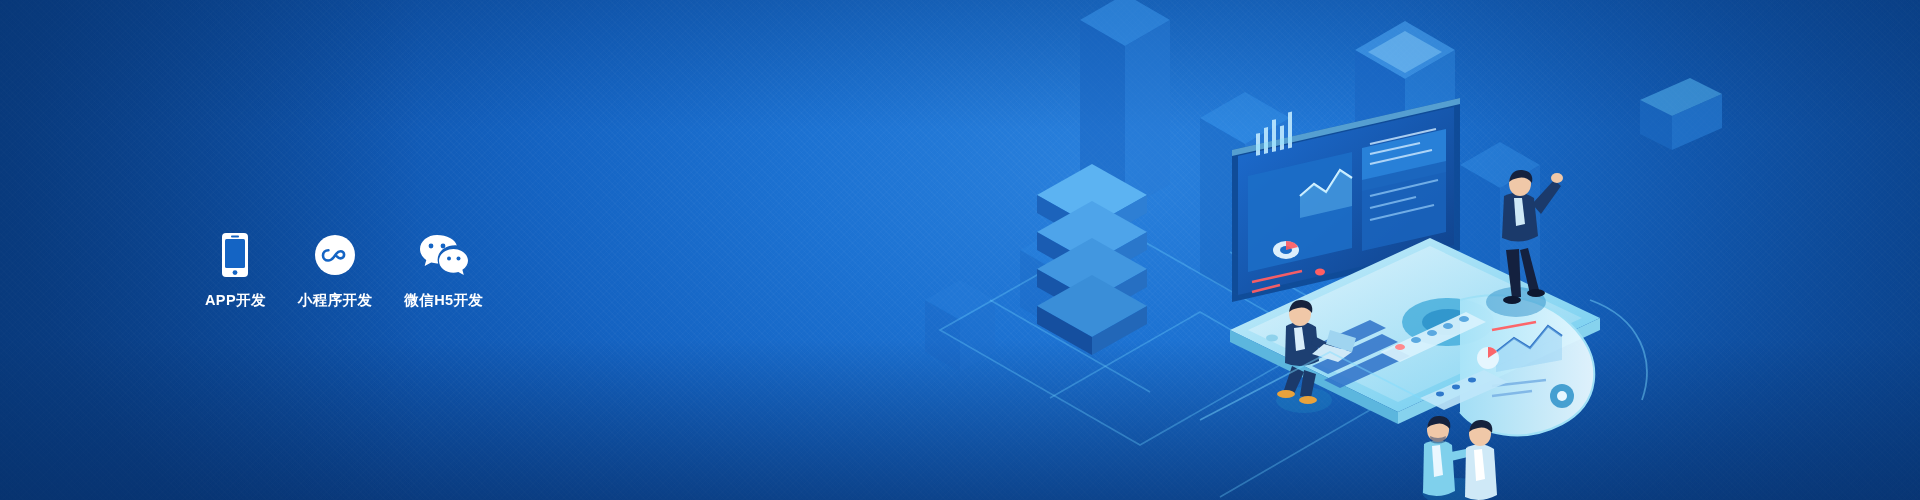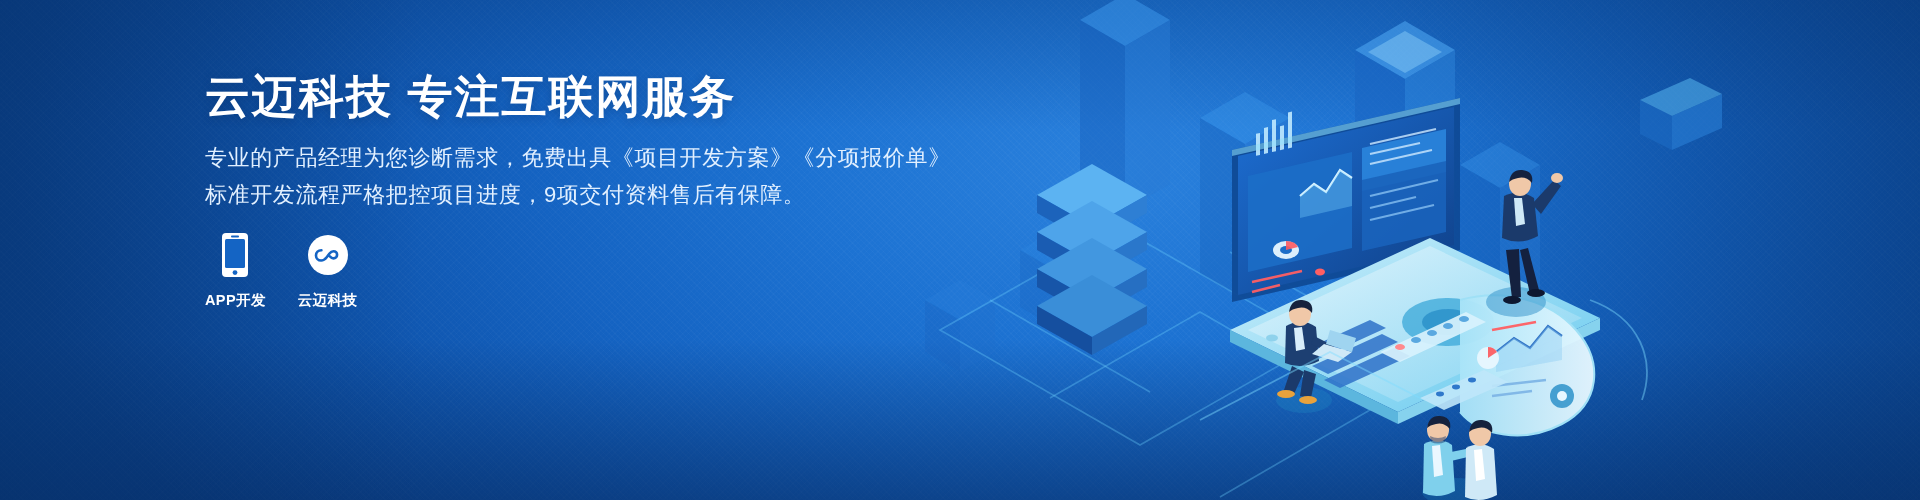--- a/index.html
+++ b/index.html
@@ -352,25 +352,20 @@
       <g>
         <polygon points="740,100 790,78 822,94 772,116" fill="#58b6ef" opacity=".55"></polygon>
         <polygon points="740,100 772,116 772,150 740,134" fill="#1d6ec6" opacity=".55"></polygon>
         <polygon points="822,94 772,116 772,150 822,128" fill="#2b84db" opacity=".55"></polygon>
       </g>
     </svg>
   </div>
 
   <div class="vig"></div>
 
-  <div class="copy">
-    <h1 class="title">云迈科技 专注互联网服务</h1>
-    <p class="sub">专业的产品经理为您诊断需求，免费出具《项目开发方案》《分项报价单》</p>
-    <p class="sub">标准开发流程严格把控项目进度，9项交付资料售后有保障。</p>
-  </div>
 
   <div class="svcs">
 
     <div class="svc">
       <span class="svc-ico">
         <svg width="30" height="46" viewBox="0 0 30 46">
           <rect x="2" y="1" width="26" height="44" rx="4" fill="#ffffff"></rect>
           <rect x="5" y="7" width="20" height="29" rx="1.5" fill="#1464c4"></rect>
           <rect x="11" y="3.6" width="8" height="1.8" rx=".9" fill="#1464c4"></rect>
           <circle cx="15" cy="40.6" r="2.4" fill="#1464c4"></circle>
@@ -379,20 +374,33 @@
       <span class="svc-lbl">APP开发</span>
     </div>
 
     <div class="svc">
       <span class="svc-ico">
         <svg width="42" height="42" viewBox="0 0 42 42">
           <circle cx="21" cy="21" r="20" fill="#ffffff"></circle>
           <path d="M14.4 16.2c-3.2 0-5.4 2.3-5.4 5.2 0 2.9 2.2 5.1 5.1 5.1 2.5 0 4.2-1.5 5.6-3.3l2.6-3.4c1.2-1.6 2.4-2.6 4.2-2.6 2.1 0 3.6 1.6 3.6 3.6s-1.5 3.6-3.6 3.6c-1.5 0-2.6-.8-3.6-2" fill="none" stroke="#1464c4" stroke-width="2.6" stroke-linecap="round"></path>
         </svg>
       </span>
-      <span class="svc-lbl">云迈科技</span>
+      <span class="svc-lbl">小程序开发</span>
     </div>
 
+    <div class="svc">
+      <span class="svc-ico">
+        <svg width="52" height="44" viewBox="0 0 52 44">
+          <path d="M19 2C9.6 2 2 8.3 2 16.1c0 4.4 2.5 8.3 6.3 10.9L6.6 33l6.6-3.4c1.8.5 3.8.8 5.8.8h1.2c-.4-1.2-.6-2.5-.6-3.8 0-7.9 7.8-14.3 17.4-14.3.6 0 1.2 0 1.8.1C37.2 6.6 29 2 19 2z" fill="#ffffff"></path>
+          <circle cx="13" cy="13" r="2.4" fill="#1464c4"></circle>
+          <circle cx="25" cy="13" r="2.4" fill="#1464c4"></circle>
+          <path d="M50 27.8c0-6.5-6.5-11.8-14.5-11.8S21 21.3 21 27.8c0 6.6 6.5 11.9 14.5 11.9 1.7 0 3.3-.2 4.8-.7l5.5 2.9-1.4-5.1c3.4-2.2 5.6-5.4 5.6-9z" fill="#ffffff"></path>
+          <circle cx="31" cy="25.5" r="2" fill="#1464c4"></circle>
+          <circle cx="40.5" cy="25.5" r="2" fill="#1464c4"></circle>
+        </svg>
+      </span>
+      <span class="svc-lbl">微信H5开发</span>
+    </div>
 
 
 
   </div>
 </div>
 
 </body></html>

